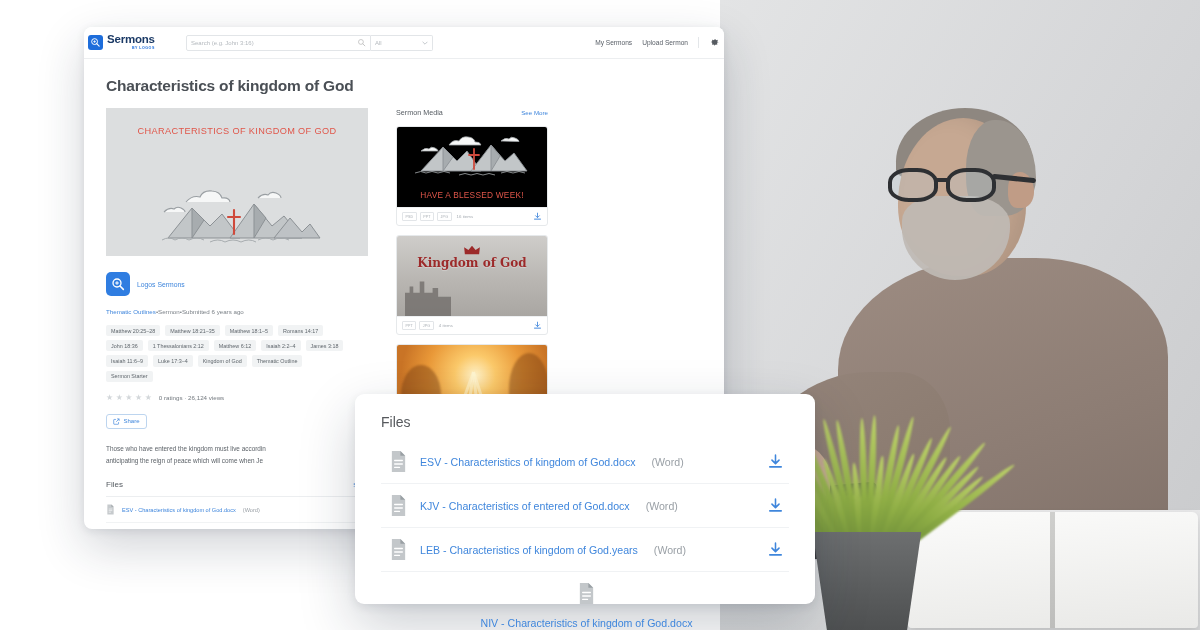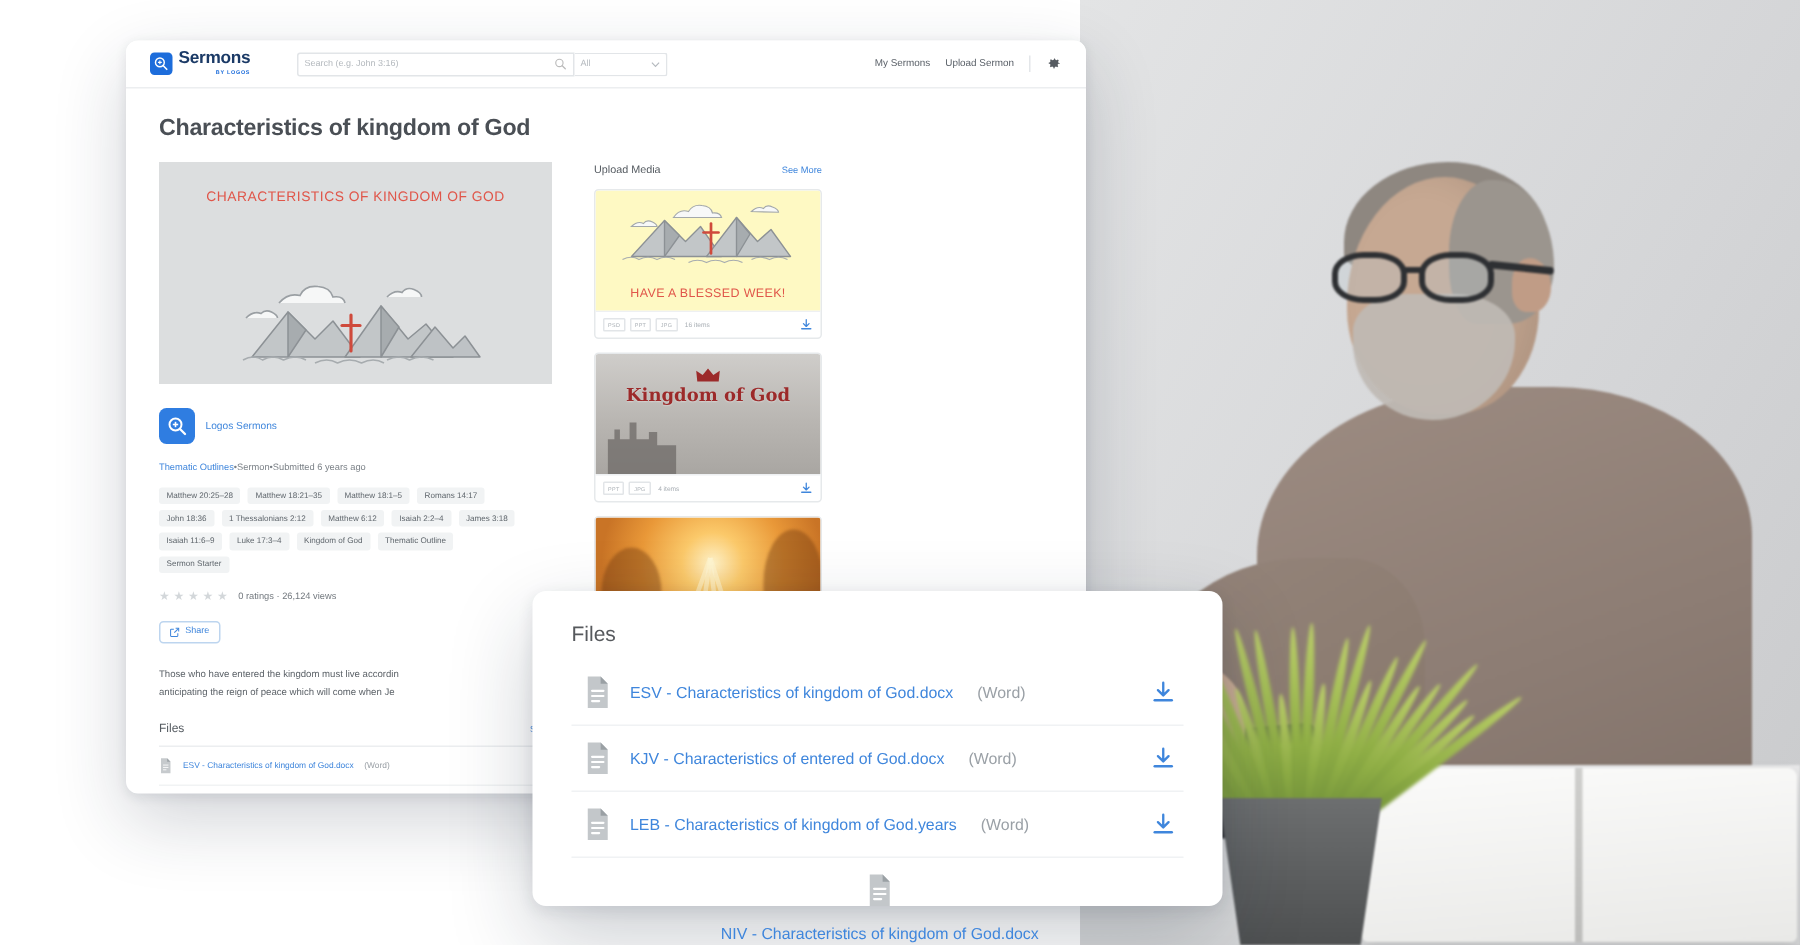--- a/index.html
+++ b/index.html
@@ -114,21 +114,21 @@
   
   #browser {
     position:absolute; left:84px; top:27px; width:640px; height:502px;
     background:#ffffff;
     border-radius:8px;
     box-shadow: 0 18px 48px rgba(30,40,60,.20), 0 2px 8px rgba(30,40,60,.10);
     overflow:hidden;
   }
   #nav {
     height:32px; display:flex; align-items:center; gap:0;
-    padding:0 16px; border-bottom:1px solid #eceef0; background:#fff;
+    padding:0 4px; border-bottom:1px solid #eceef0; background:#fff;
   }
   .logo { display:flex; align-items:center; gap:4px; width:92px; }
   .logo-mark {
     width:15px; height:15px; background:#1d6ddb; border-radius:3px;
     display:flex; align-items:center; justify-content:center;
   }
   .logo-mark svg { display:block; }
   .logo-txt { display:flex; flex-direction:column; line-height:1; }
   .logo-main { font-size:11.5px; font-weight:bold; color:#1b3a66; letter-spacing:-.2px; }
   .logo-sub { font-size:3.6px; font-weight:bold; color:#1d6ddb; letter-spacing:.5px; margin-top:1px; text-align:right;}
@@ -215,21 +215,21 @@
   .file-row .fkind { font-size:5.6px; color:#9aa0a6; }
 
   
   .rm-head { display:flex; align-items:baseline; justify-content:space-between; }
   .rm-title { font-size:7.2px; color:#555b61; }
   .rm-more { font-size:6.2px; color:#3f86dc; }
   .media-card {
     margin-top:9px; border:1px solid #e6e9eb; border-radius:3px; overflow:hidden; background:#fff;
   }
   .media-thumb { width:100%; height:80px; position:relative; overflow:hidden; }
-  .thumb-a { background:#fef9c3; }
+  .thumb-a { background:#000000; }
   .thumb-a .cap {
     position:absolute; bottom:7px; left:0; right:0; text-align:center;
     font-size:8.3px; color:#e0564a; letter-spacing:.25px;
   }
   .thumb-b {
     background: linear-gradient(180deg,#cfcdca 0%, #b9b6b2 55%, #a9a6a2 100%);
   }
   .thumb-b .kg {
     position:absolute; top:20px; left:0; right:0; text-align:center;
     font-family:"DejaVu Serif", serif; font-size:12px; font-weight:bold; color:#9c2a2a;
@@ -492,21 +492,21 @@
           <span class="fname">ESV - Characteristics of kingdom of God.docx</span>
           <span class="fkind">(Word)</span>
         </div>
         <div class="file-row">
           
         </div>
       </div>
 
       <div id="right-col">
         <div class="rm-head">
-          <span class="rm-title">Upload Media</span>
+          <span class="rm-title">Sermon Media</span>
           <span class="rm-more">See More</span>
         </div>
 
         <div class="media-card">
           <div class="media-thumb thumb-a">
             <svg viewBox="0 0 152 64" width="152" height="64">
               <g fill="#f7f8f8" stroke="#a3a8ab" stroke-width=".8">
                 <path d="M52 18 q4-6 10-4 q3-5 9-4 q6 .5 7 5 q5-.5 6 3 Z"></path>
                 <path d="M104 14 q4-4 8-2 q2-3 6-1 q4 1.5 4 3.5 Z"></path>
                 <path d="M24 24 q4-4 8-2 q2-3 6-1 q3 1.5 3 3 Z"></path>

